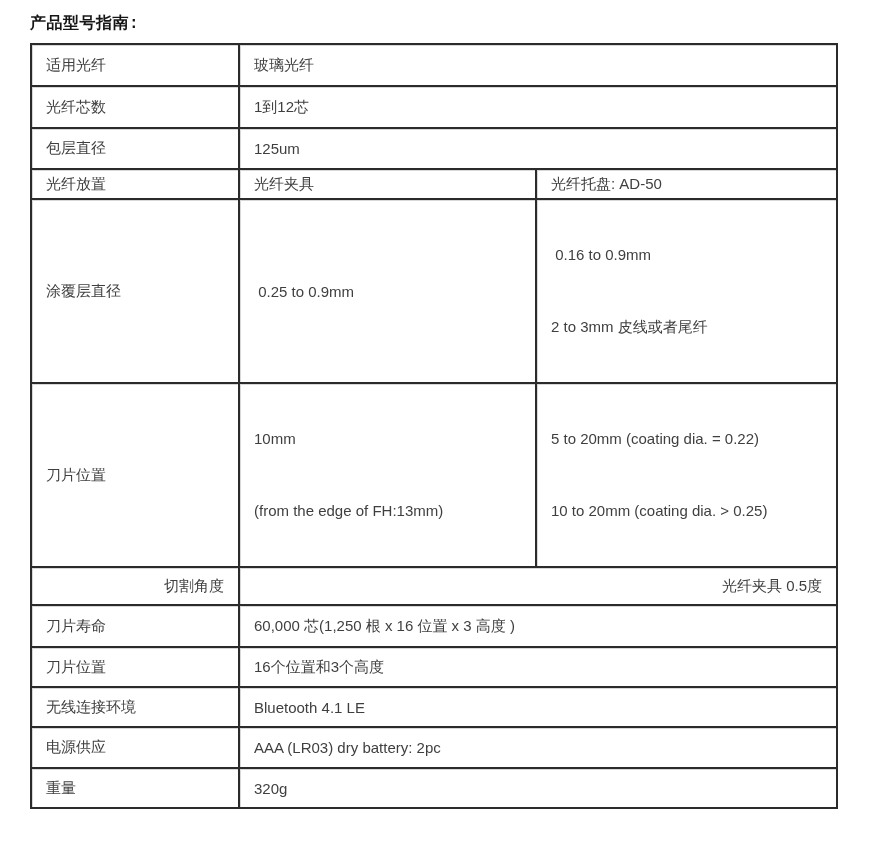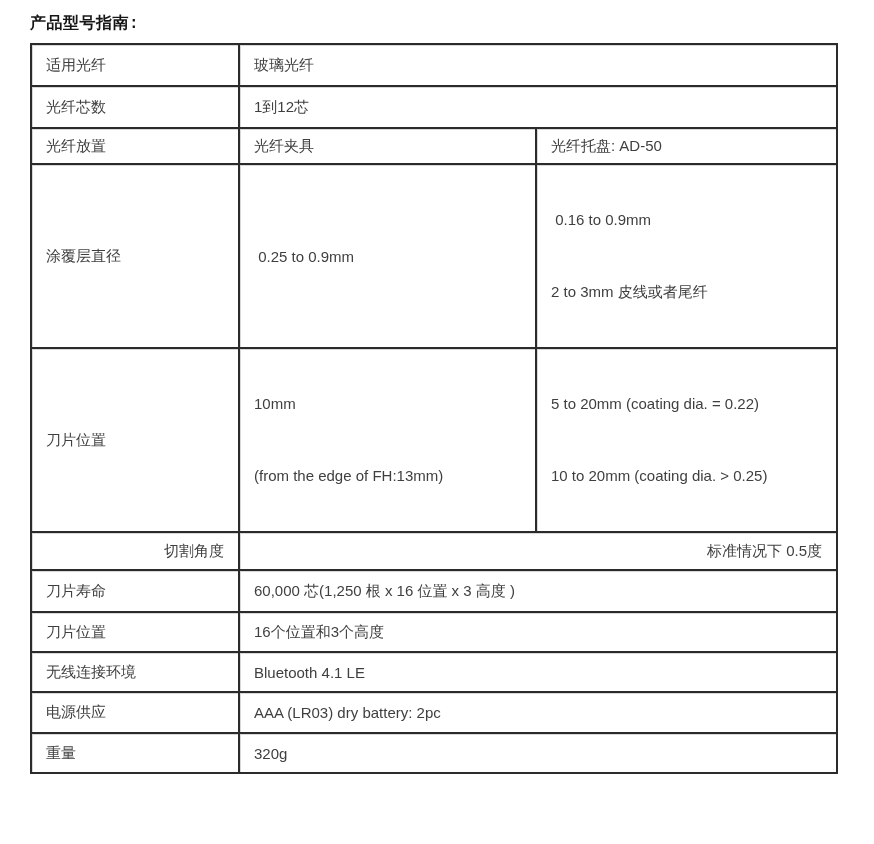--- a/index.html
+++ b/index.html
@@ -37,21 +37,21 @@
     padding: 2px 14px;
     white-space: pre-wrap;
     overflow: hidden;
   }
   col.c1 { width: 208px; }
   col.c2 { width: 297px; }
   col.c3 { width: 301px; }
   tr.h42 { height: 42px; }
   tr.h41 { height: 41px; }
   tr.h40 { height: 40px; }
-  tr.h39 { height: 36px; }
+  tr.h39 { height: 30px; }
   tr.h38 { height: 38px; text-align: right; }
   tr.h80 { height: 80px; }
   tr.h76 { height: 76px; }
   .line { line-height: 38px; }
 </style>
 </head>
 <body>
 
 <div class="page">
   <div class="title">产品型号指南:</div>
@@ -63,20 +63,24 @@
         <col class="c3">
     </colgroup>
     <tbody>
       <tr class="h42">
         <td>适用光纤</td>
         <td colspan="2">玻璃光纤</td>
       </tr>
       <tr class="h42">
         <td>光纤芯数</td>
         <td colspan="2">1到12芯</td>
+      </tr>
+      <tr class="h41">
+        <td>包层直径</td>
+        <td colspan="2">125um</td>
       </tr>
       <tr class="h39">
         <td>光纤放置</td>
         <td>光纤夹具</td>
         <td>光纤托盘: AD-50</td>
       </tr>
       <tr class="h80">
         <td>涂覆层直径</td>
         <td> 0.25 to 0.9mm</td>
         <td>
@@ -90,21 +94,21 @@
           <div class="line">10mm</div>
           <div class="line">(from the edge of FH:13mm)</div>
         </td>
         <td>
           <div class="line">5 to 20mm (coating dia. = 0.22)</div>
           <div class="line">10 to 20mm (coating dia. &gt; 0.25)</div>
         </td>
       </tr>
       <tr class="h38">
         <td>切割角度</td>
-        <td colspan="2">标准情况下 0.5度</td>
+        <td colspan="2">光纤夹具 0.5度</td>
       </tr>
       <tr class="h42">
         <td>刀片寿命</td>
         <td colspan="2">60,000 芯(1,250 根 x 16 位置 x 3 高度 )</td>
       </tr>
       <tr class="h40">
         <td>刀片位置</td>
         <td colspan="2">16个位置和3个高度</td>
       </tr>
       <tr class="h40">

